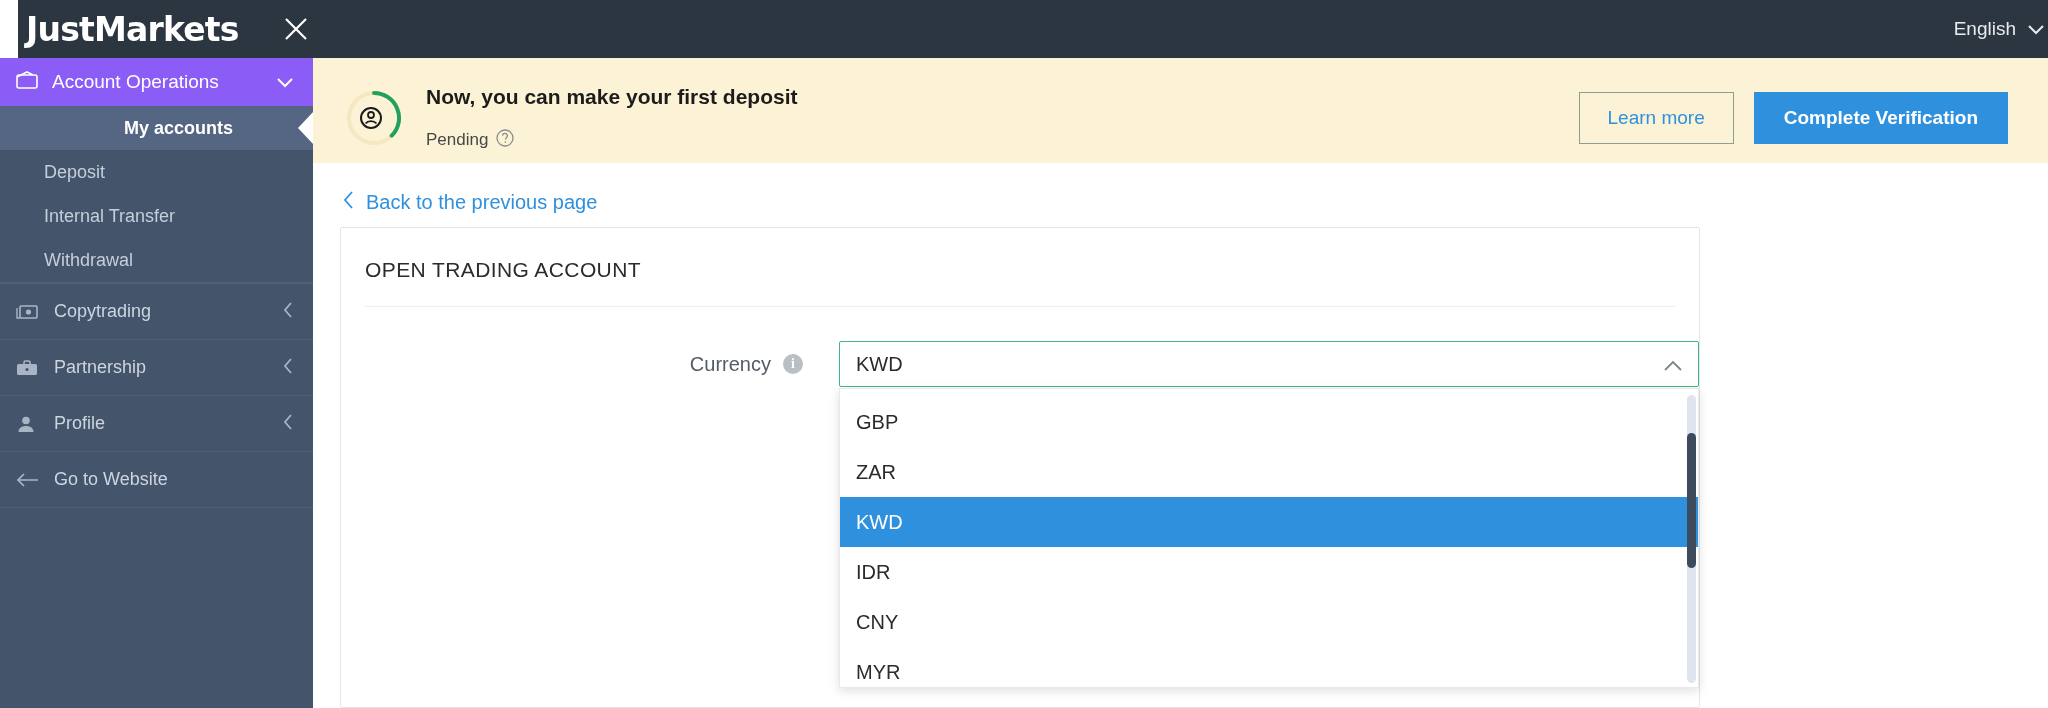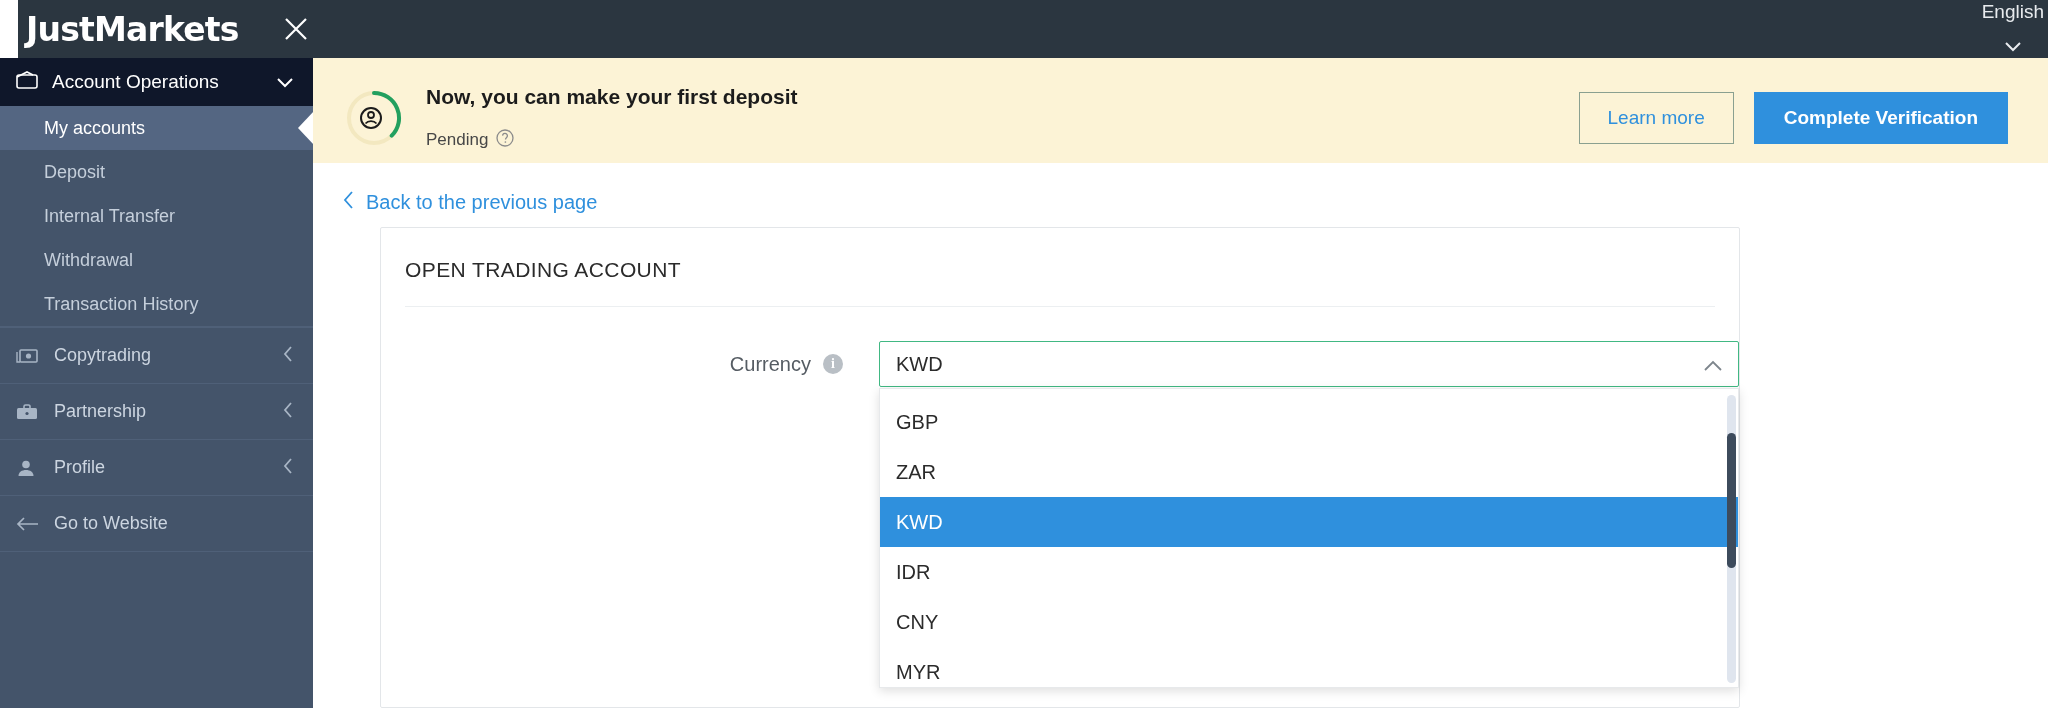--- a/index.html
+++ b/index.html
@@ -27,45 +27,46 @@
   }
   .close-btn {
     margin-left: 38px; width: 38px; height: 38px;
     display: flex; align-items: center; justify-content: center;
     cursor: pointer;
   }
   .close-btn svg { display: block; }
   .lang {
     position: absolute; right: 22px; top: 50%; transform: translateY(-50%);
     display: flex; align-items: center; gap: 12px;
-    color: #e8ebee; font-size: 19px; cursor: pointer; flex-direction: column;
+    color: #e8ebee; font-size: 19px; cursor: pointer;
   }
 
   
   .sidebar {
     position: absolute; top: 58px; left: 0; width: 313px; height: 650px;
     background: #44546a;
   }
   .side-head {
-    height: 48px; background: #0f172a;
+    height: 48px; background: #8b5cf6;
     display: flex; align-items: center; padding: 0 20px 0 16px;
     color: #ffffff; font-size: 19px; cursor: pointer;
   }
   .side-head .ttl { margin-left: 14px; flex: 1; }
   .side-item {
     height: 44px;
     display: flex; align-items: center;
     color: #c5cfdb; font-size: 18px;
     padding-left: 44px;
     cursor: pointer;
   }
   .side-item.active {
     background: #546682;
-    color: #ffffff; font-weight: 400;
+    color: #ffffff; font-weight: 700;
     position: relative;
+    justify-content: center;
   }
   .side-item.active::after {
     content: ""; position: absolute; right: -1px; top: 50%;
     transform: translateY(-50%);
     border-top: 17px solid transparent;
     border-bottom: 17px solid transparent;
     border-right: 16px solid #ffffff;
   }
   .side-sep { height: 1px; background: #4f6078; margin: 0; }
   .side-grp {
@@ -119,21 +120,20 @@
   .back-link {
     display: flex; align-items: center; gap: 12px;
     margin: 28px 0 0 30px;
     color: #2f90dd; font-size: 20px; cursor: pointer;
   }
   .card {
     position: absolute; top: 64px; left: 27px;
     width: 1360px; height: 481px;
     border: 1px solid #e3e6e9; border-radius: 2px;
     background: #ffffff;
-    margin-left: 40px;
   }
   .card-title {
     padding: 30px 0 24px 24px;
     font-size: 21px; color: #2b2b2b; letter-spacing: 0.4px;
   }
   .card-hr { height: 1px; background: #eceff1; margin: 0 24px; }
 
   .form-row { display: flex; align-items: flex-start; margin-top: 34px; }
   .form-row .lbl {
     width: 720px; text-align: right;
@@ -230,23 +230,20 @@
       <span>My accounts</span>
     </div>
     <div class="side-item">
       <span>Deposit</span>
     </div>
     <div class="side-item">
       <span>Internal Transfer</span>
     </div>
     <div class="side-item">
       <span>Withdrawal</span>
-    </div>
-    <div class="side-item">
-      <span>Transaction History</span>
     </div>
 
     <div class="side-sep"></div>
 
     <div class="side-sep"></div>
     <div class="side-grp">
       <span class="gicon">
         <svg width="22" height="16" viewBox="0 0 22 16">
           <rect x="4" y="2" width="17" height="12" rx="1" stroke="#a8b5c5" stroke-width="1.6" fill="none"></rect>
           <circle cx="12.5" cy="8" r="2.6" fill="#a8b5c5"></circle>

